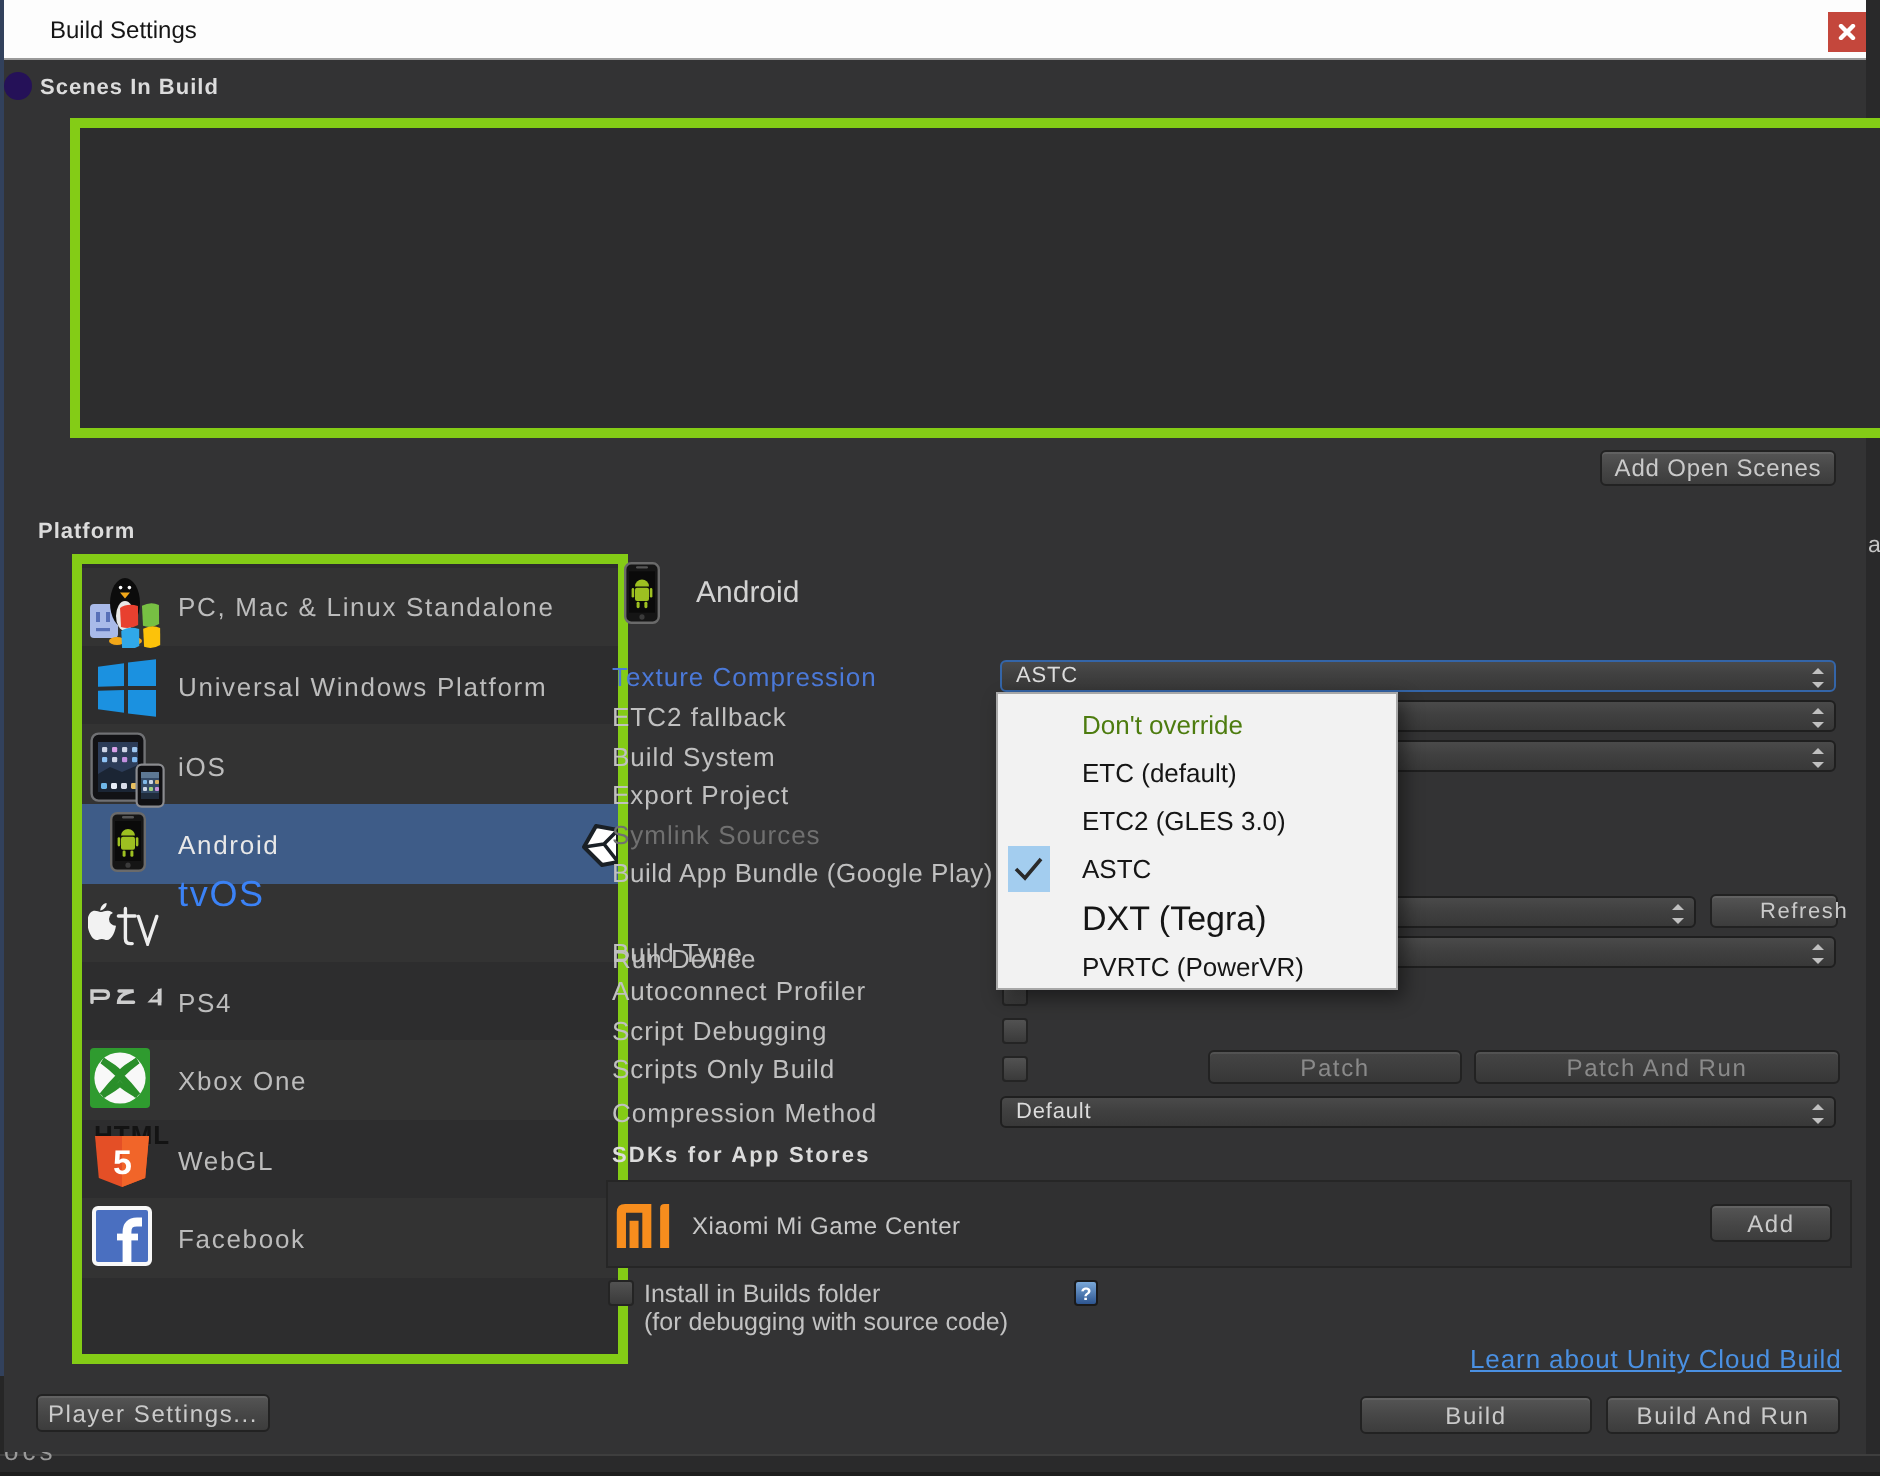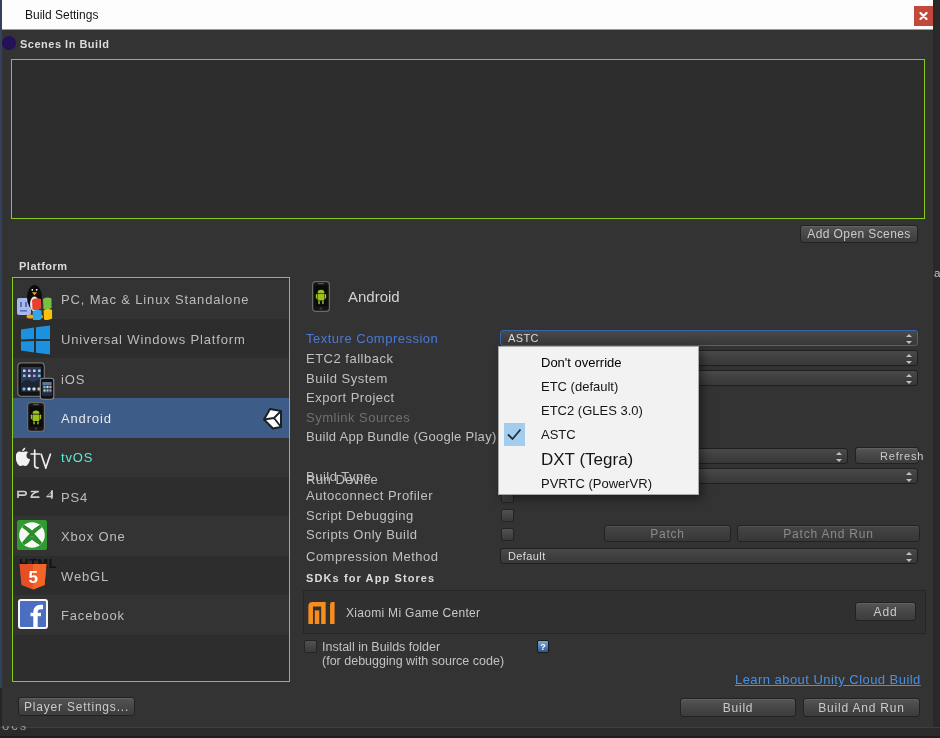--- a/index.html
+++ b/index.html
@@ -8,21 +8,21 @@
 .abs { position:absolute; }
 .lbl { position:absolute; font-size:13px; letter-spacing:0.5px; color:#c0c0c0; white-space:nowrap; }
 .hdr { position:absolute; font-size:11px; font-weight:bold; color:#dcdcdc; letter-spacing:0.5px; white-space:nowrap; }
 .sel { position:absolute; height:16px; background:linear-gradient(180deg,#4a4a4a 0%,#404040 45%,#383838 100%); border:1px solid #1f1f1f; border-radius:3px; color:#dcdcdc; font-size:11px; line-height:14px; padding-left:7px; letter-spacing:0.4px; }
 .sel .arr { position:absolute; right:5px; top:3px; width:6px; height:10px; }
 .arr:before { content:""; position:absolute; left:0; top:0; border-left:3px solid transparent; border-right:3px solid transparent; border-bottom:3.5px solid #c0c0c0; }
 .arr:after { content:""; position:absolute; left:0; bottom:0; border-left:3px solid transparent; border-right:3px solid transparent; border-top:3.5px solid #c0c0c0; }
 .btn { position:absolute; background:linear-gradient(180deg,#555555 0%,#474747 50%,#3c3c3c 100%); border:1px solid #222222; border-radius:3px; color:#cacaca; font-size:12px; text-align:center; letter-spacing:0.8px; box-shadow:inset 0 1px 0 rgba(255,255,255,0.08); }
 .btn.dim { color:#8a8a8a; background:linear-gradient(180deg,#454545 0%,#3e3e3e 50%,#373737 100%); }
 .cb { position:absolute; width:13px; height:13px; background:linear-gradient(180deg,#525252,#3a3a3a); border:1px solid #242424; border-radius:2px; }
-.box { position:absolute; background:#2d2d2e; border:1px solid #84cc16; }
+.box { position:absolute; background:#2d2d2e; border:5px solid #84cc16;margin-left:24px; }
 .row-ic { position:absolute; }
 </style>
 </head>
 <body>
 
 <div class="abs" style="left:0;top:0;width:933px;height:30px;background:#fdfdfd;border-bottom:1px solid #9a9a9a;"></div>
 <div class="abs" style="left:25px;top:8px;font-size:12px;color:#151515;">Build Settings</div>
 <div class="abs" style="left:914px;top:6px;width:19px;height:20px;background:#c4473c;"></div>
 <svg class="abs" style="left:919px;top:12px;" width="9" height="8" viewBox="0 0 9 8">
     <path d="M1.5,1 L7.5,7 M7.5,1 L1.5,7" stroke="#ffffff" stroke-width="2.2" stroke-linecap="round"></path>
@@ -55,21 +55,21 @@
   <div class="abs prow" style="left:0;top:160px;width:276px;height:39px;background:#333333;"></div>
   <div class="abs prow" style="left:0;top:199px;width:276px;height:39px;background:#2d2d2e;"></div>
   <div class="abs prow" style="left:0;top:238px;width:276px;height:40px;background:#333333;"></div>
   <div class="abs prow" style="left:0;top:278px;width:276px;height:39px;background:#2d2d2e;"></div>
   <div class="abs prow" style="left:0;top:317px;width:276px;height:40px;background:#333333;"></div>
 
   <div class="abs" style="left:48px;top:14px;font-size:13px;color:#bcbcbc;letter-spacing:0.85px;">PC, Mac &amp; Linux Standalone</div>
   <div class="abs" style="left:48px;top:54px;font-size:13px;color:#bcbcbc;letter-spacing:0.85px;">Universal Windows Platform</div>
   <div class="abs" style="left:48px;top:94px;font-size:13px;color:#bcbcbc;letter-spacing:0.85px;">iOS</div>
   <div class="abs" style="left:48px;top:133px;font-size:13px;color:#e8e8e8;letter-spacing:0.85px;">Android</div>
-  <div class="abs" style="left:48px;top:172px;font-size:13px;color:#5eead4;letter-spacing:0.85px;">tvOS</div>
+  <div class="abs" style="left:48px;top:155px;font-size:18px;color:#3b82f6;letter-spacing:0.85px;">tvOS</div>
   <div class="abs" style="left:48px;top:212px;font-size:13px;color:#bcbcbc;letter-spacing:0.85px;">PS4</div>
   <div class="abs" style="left:48px;top:251px;font-size:13px;color:#bcbcbc;letter-spacing:0.85px;">Xbox One</div>
   <div class="abs" style="left:48px;top:291px;font-size:13px;color:#bcbcbc;letter-spacing:0.85px;">WebGL</div>
   <div class="abs" style="left:48px;top:330px;font-size:13px;color:#bcbcbc;letter-spacing:0.85px;">Facebook</div>
 
   <svg class="row-ic" style="left:3px;top:5px;" width="38" height="37" viewBox="0 0 38 37">
     <rect x="1" y="15" width="14" height="17" rx="2" fill="#a9bae9"></rect>
     <rect x="4" y="19" width="2" height="5" fill="#5870b8"></rect>
     <rect x="9" y="19" width="2" height="5" fill="#5870b8"></rect>
     <rect x="4" y="27" width="7" height="1.6" fill="#5870b8"></rect>
@@ -264,21 +264,21 @@
 <div class="abs" style="left:322px;top:640px;font-size:12.5px;color:#c2c2c2;">Install in Builds folder</div>
 <div class="abs" style="left:322px;top:654px;font-size:12.5px;color:#c2c2c2;">(for debugging with source code)</div>
 <div id="ic-help" class="abs" style="left:537px;top:640px;width:12px;height:13px;background:linear-gradient(180deg,#7aa8d8,#2d5590);border:1px solid #1a1a1a;border-radius:2px;color:#fff;font-size:9px;font-weight:bold;text-align:center;line-height:12px;">?</div>
 
 <div class="abs" style="left:735px;top:672px;font-size:13px;letter-spacing:0.45px;color:#4a90e2;text-decoration:underline;">Learn about Unity Cloud Build</div>
 <div class="btn" style="left:18px;top:697px;width:117px;height:19px;line-height:18px;">Player Settings...</div>
 <div class="btn" style="left:680px;top:698px;width:116px;height:19px;line-height:18px;">Build</div>
 <div class="btn" style="left:803px;top:698px;width:117px;height:19px;line-height:18px;">Build And Run</div>
 
 <div class="abs" style="left:498px;top:346px;width:201px;height:149px;background:#f2f2f2;border:1px solid #a8a8a8;box-shadow:3px 4px 9px rgba(0,0,0,0.45);z-index:50;">
-  <div class="abs" style="left:42px;top:4px;height:24px;line-height:24px;font-size:13px;color:#000000;">Don't override</div>
+  <div class="abs" style="left:42px;top:4px;height:24px;line-height:24px;font-size:13px;color:#4d7c0f;">Don't override</div>
   <div class="abs" style="left:42px;top:28px;height:24px;line-height:24px;font-size:13px;color:#151515;">ETC (default)</div>
   <div class="abs" style="left:42px;top:52px;height:24px;line-height:24px;font-size:13px;color:#151515;text-align:center;">ETC2 (GLES 3.0)</div>
   <div class="abs" style="left:42px;top:76px;height:24px;line-height:24px;font-size:13px;color:#151515;">ASTC</div>
   <div class="abs" style="left:42px;top:101px;height:24px;line-height:24px;font-size:17px;color:#151515;">DXT (Tegra)</div>
   <div class="abs" style="left:42px;top:125px;height:24px;line-height:24px;font-size:13px;color:#151515;">PVRTC (PowerVR)</div>
   <div class="abs" style="left:5px;top:76px;width:21px;height:23px;background:#a3cdef;"></div>
   <svg class="abs" style="left:6px;top:80px;" width="18" height="15" viewBox="0 0 18 15">
       <path d="M3 7.5 L7.5 12 L15.5 2.5" stroke="#2a2a2a" stroke-width="1.8" fill="none"></path>
     </svg>
 </div>

